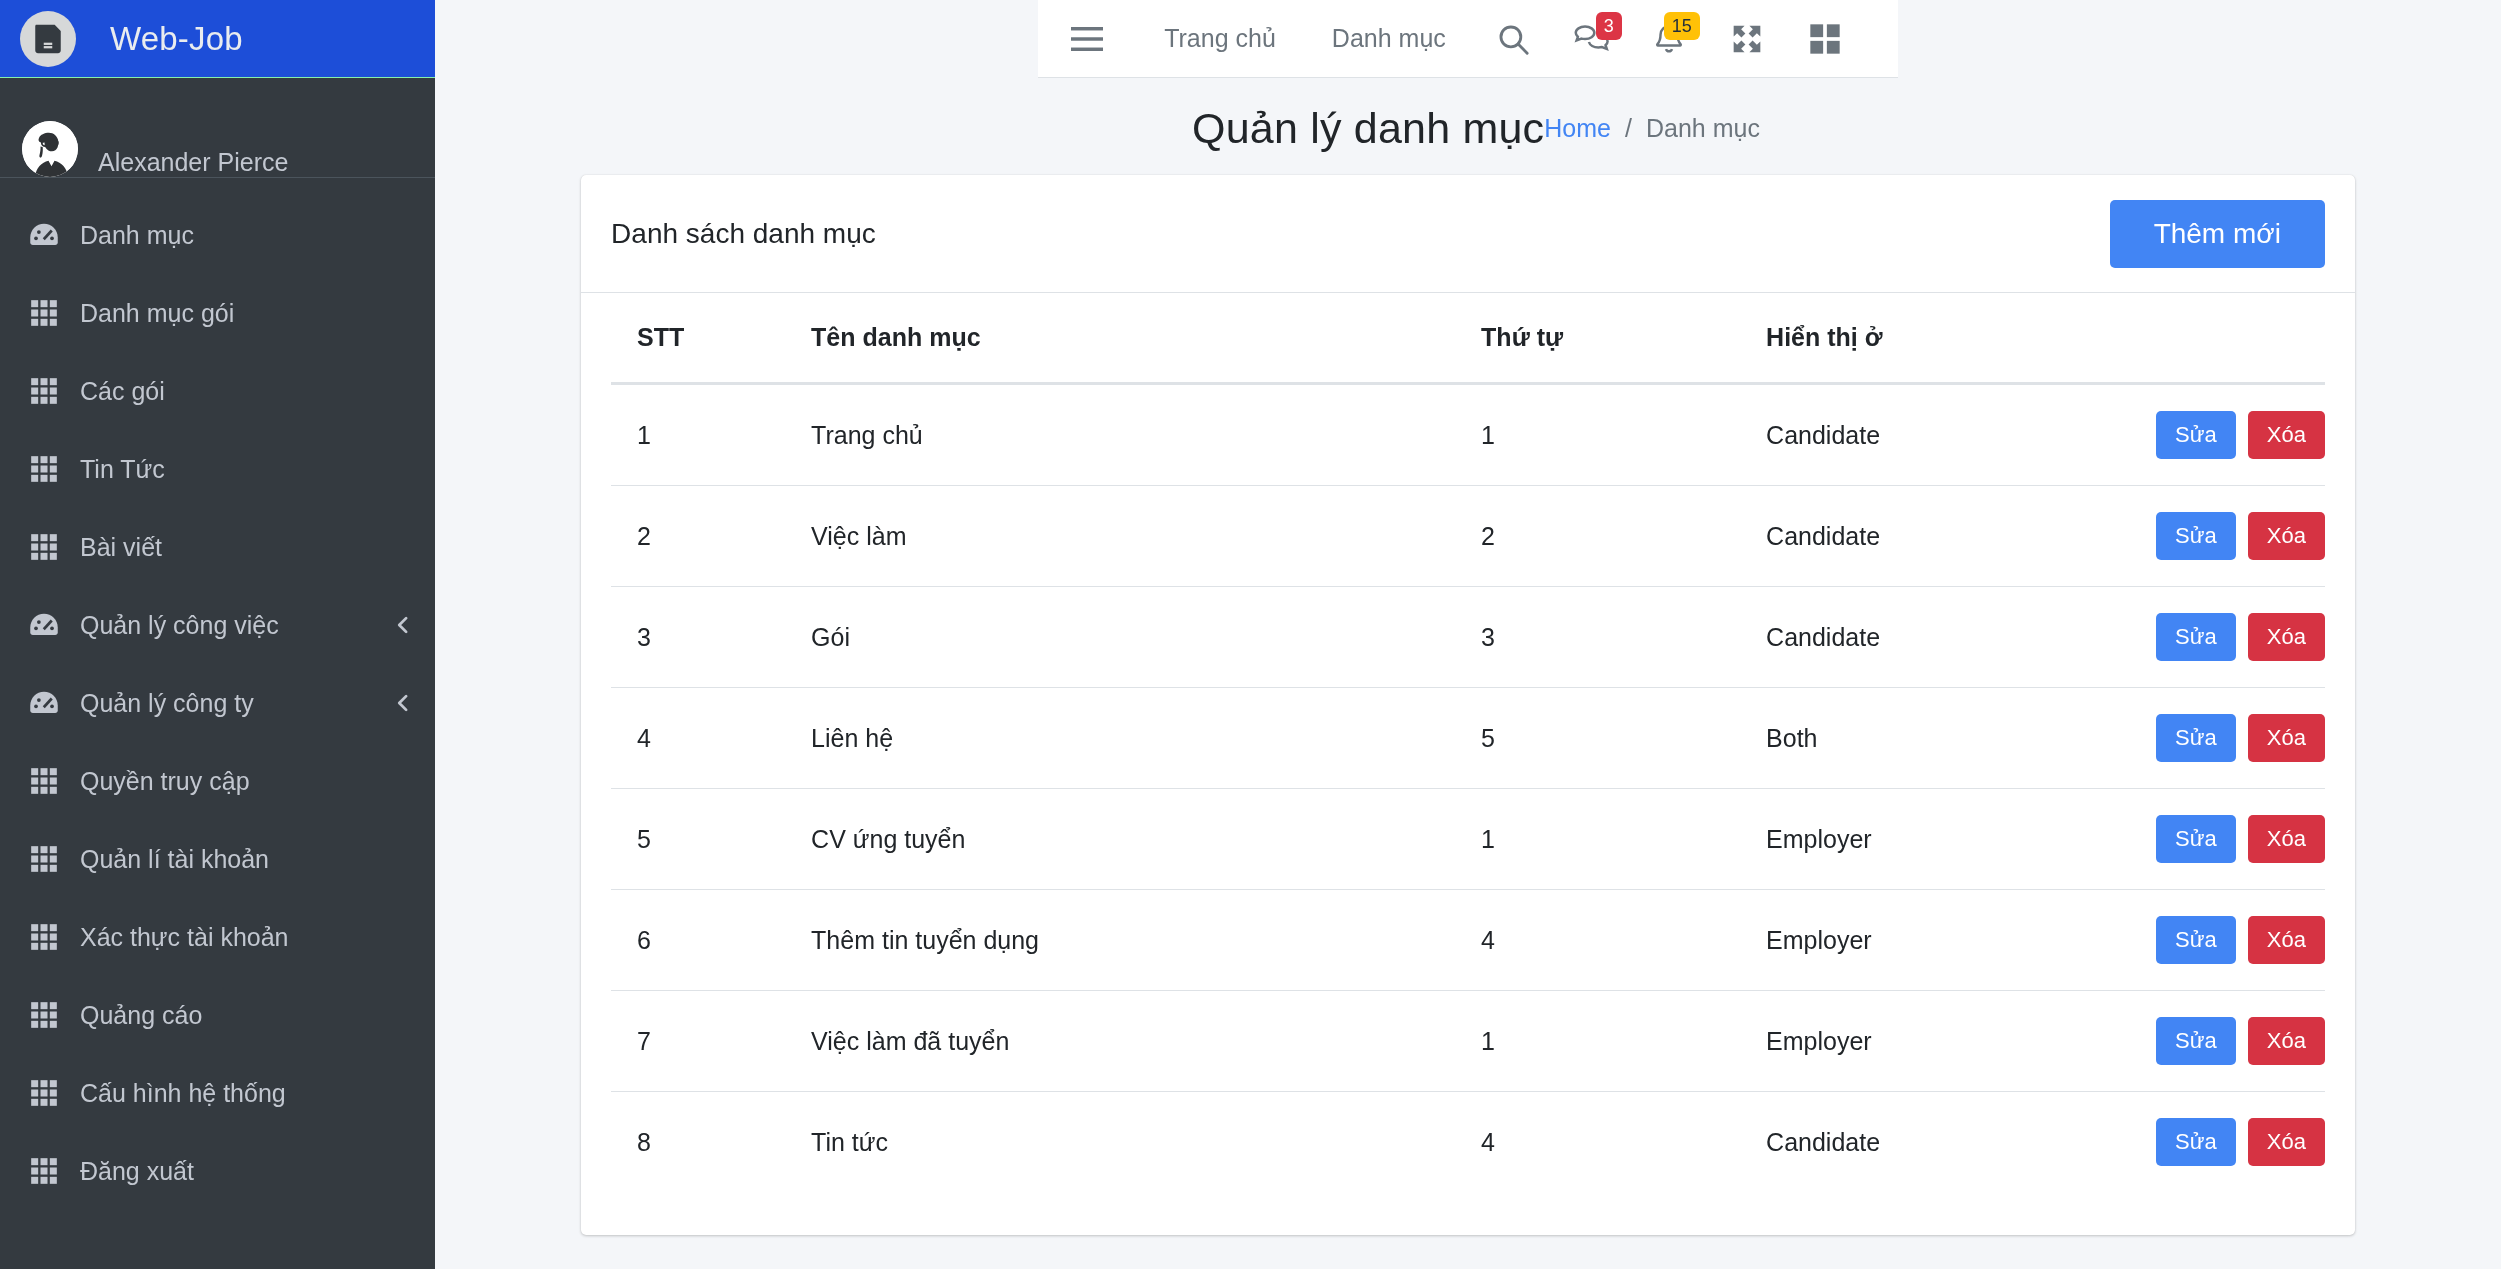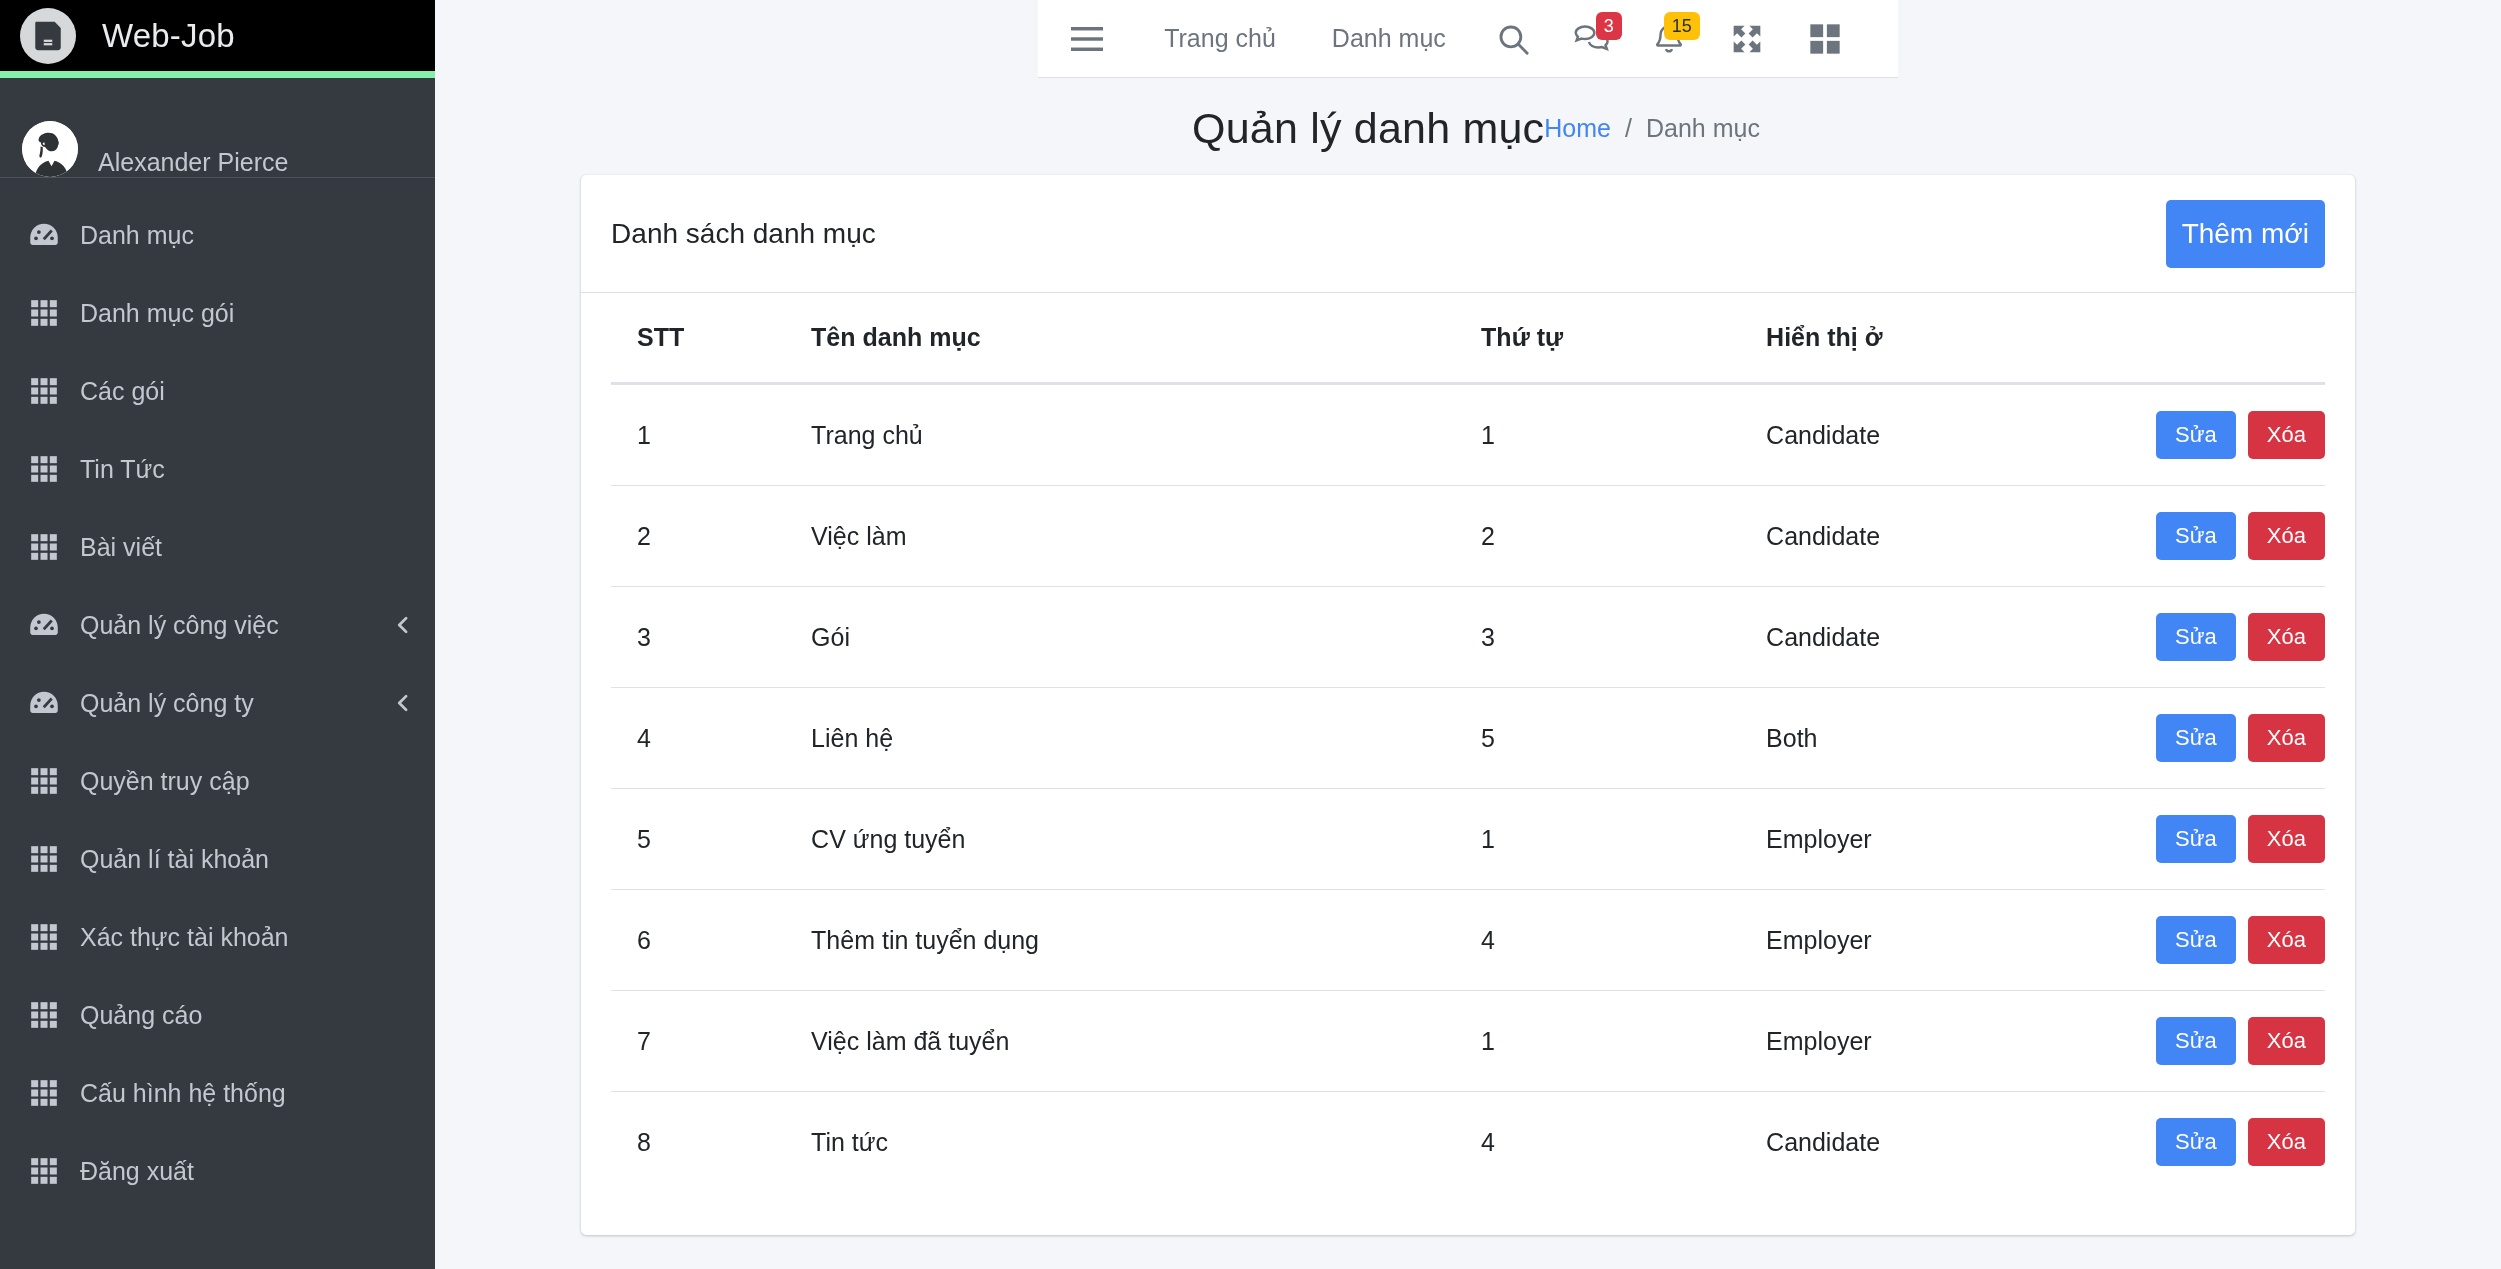--- a/index.html
+++ b/index.html
@@ -13,23 +13,23 @@
 
   
   .sidebar {
     width: 435px; min-width: 435px; height: 1269px;
     background: #343a40; color: #c2c7d0;
     display: flex; flex-direction: column;
     position: relative; z-index: 5;
   }
   .brand {
     height: 78px; display: flex; align-items: center;
-    padding-left: 20px; gap: 26px;
-    border-bottom: 7px solid #86efac;
-    background: #000000;
+    padding-left: 20px; gap: 34px;
+    border-bottom: 1px solid #86efac;
+    background: #1d4ed8;
   }
   .brand-logo {
     width: 56px; height: 56px; border-radius: 50%;
     background: #d6d8d9; display: flex; align-items: center;
     justify-content: center; flex: none;
   }
   .brand-text { font-size: 33px; color: #e9ecef; font-weight: 400; letter-spacing: .2px; }
 
   .userpanel {
     height: 100px; display: flex; align-items: flex-end;
@@ -107,21 +107,21 @@
     padding: 24px 30px; display: flex; align-items: center;
     border-bottom: 1px solid #dee2e6; flex: none; min-height: 118px;
   }
   .card-title { font-size: 28px; color: #212529; font-weight: 400; }
   .btn {
     border: none; border-radius: 5px; cursor: pointer;
     font-family: "Liberation Sans", sans-serif;
   }
   .btn-primary-lg {
     margin-left: auto; background: #4285f4; color: #fff;
-    font-size: 28px; padding: 18px 16px;
+    font-size: 28px; padding: 18px 44px;
   }
 
   .card-body { padding: 0 30px; overflow: hidden; }
 
   table { width: 100%; border-collapse: collapse; }
   thead th {
     text-align: left; font-size: 25px; font-weight: bold; color: #212529;
     padding: 30px 0 30px 0; border-bottom: 3px solid #dee2e6;
   }
   tbody td {

